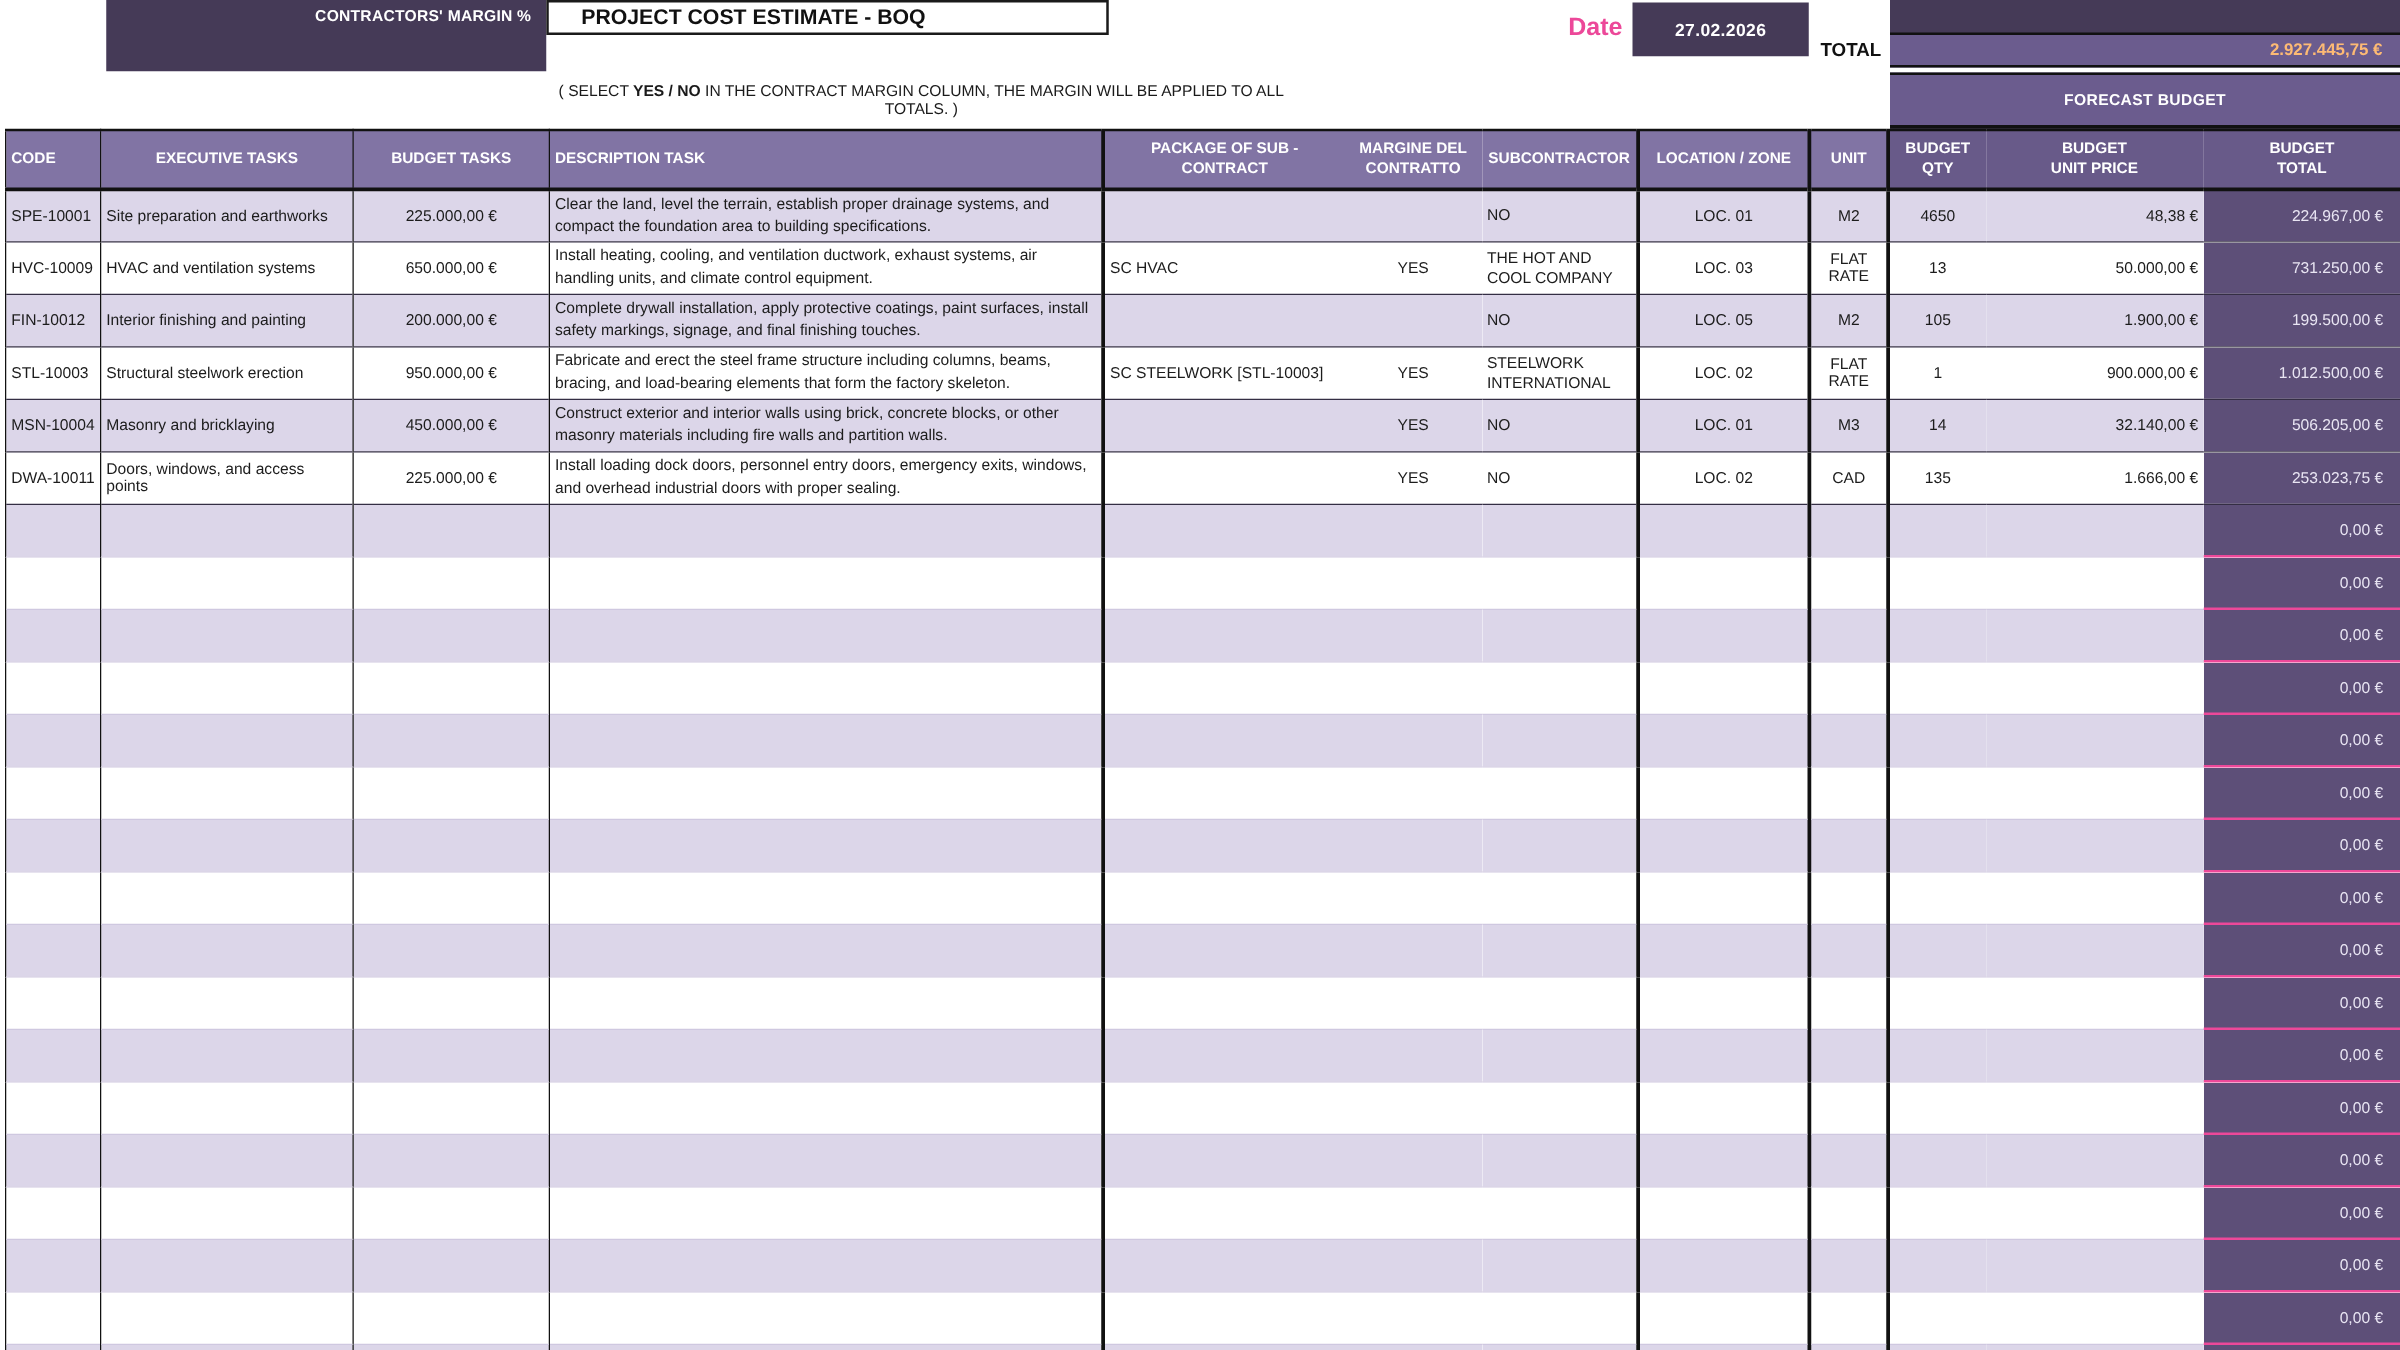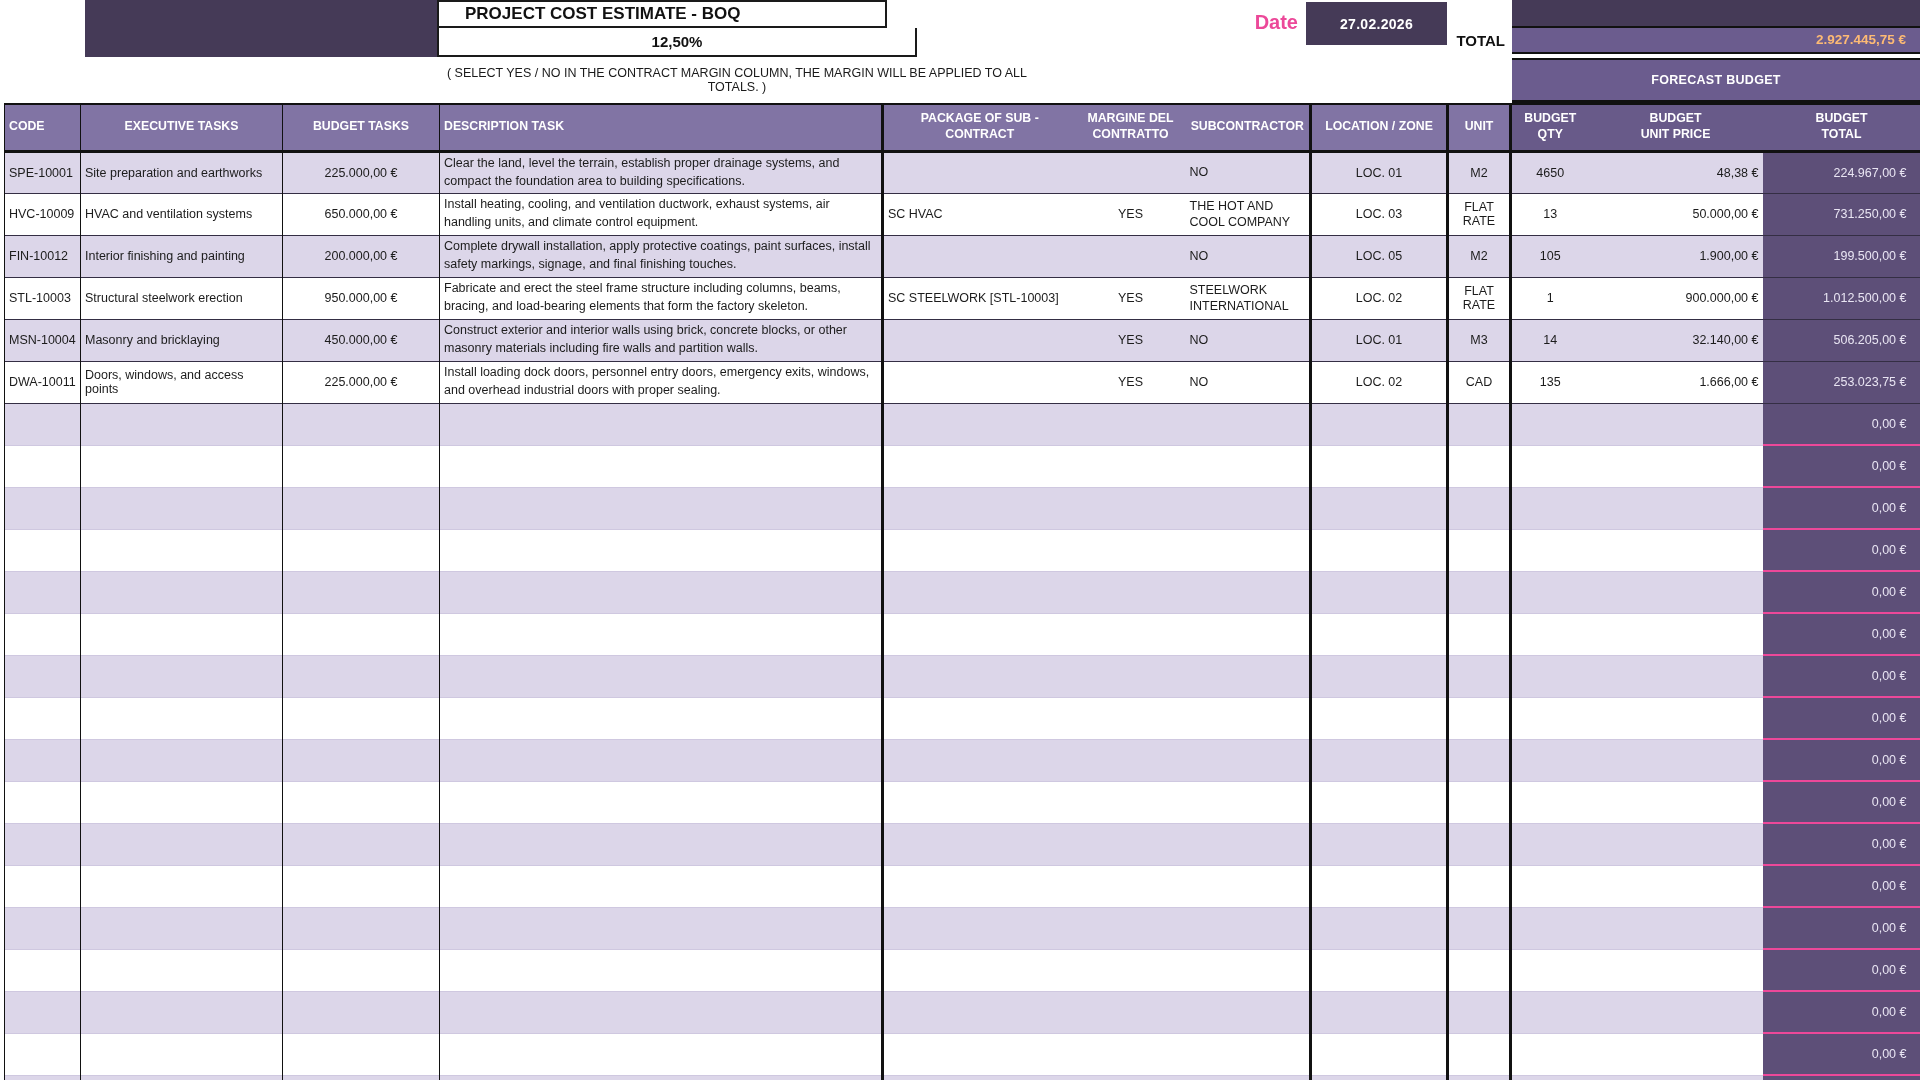--- a/index.html
+++ b/index.html
@@ -62,32 +62,32 @@
              font-size: 12px; line-height: 1.42; }
   .c-pkg   { text-align: left; padding-left: 9px; }
   .c-margin{ text-align: center; }
   .c-sub   { border-right: 3px solid #111; text-align: left; padding-left: 9px; line-height: 1.3; }
   .c-loc   { border-right: 3px solid #111; text-align: center; }
   .c-unit  { border-right: 3px solid #111; text-align: center; padding: 2px 1px; }
   .c-qty   { text-align: center; }
   .c-price { text-align: right; padding-right: 48px; }
   td.c-total { background: #5d4f78; color: #e9e5f3; text-align: right; padding-right: 14px; }
   tr.empty-row td.c-total { border-bottom: 2px solid #ec4899; }
-  b { font-weight: normal; }
+  b { font-weight: bold; }
 </style>
 </head>
 <body>
 
 <div id="stage">
 
   <div class="name-block">
+    <div class="mg">CONTRACTORS' MARGIN %</div>
   </div>
 
   <div class="name-input">PROJECT COST ESTIMATE - BOQ</div>
-  <div class="margin-input">12,50%</div>
 
   <div class="note-line"><span>( SELECT </span><b>YES / NO</b><span> IN THE CONTRACT MARGIN COLUMN, THE MARGIN WILL BE APPLIED TO ALL TOTALS. )</span></div>
 
   <div class="date-label">Date</div>
   <div class="date-box">27.02.2026</div>
 
   <div class="corner-box"></div>
   <div class="total-label">TOTAL</div>
   <div class="total-bar">2.927.445,75 €</div>
   <div class="forecast-banner">FORECAST BUDGET</div>

